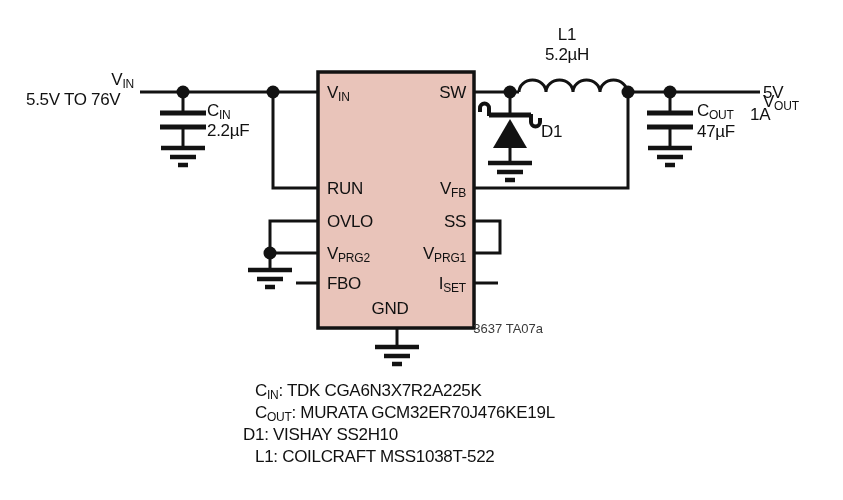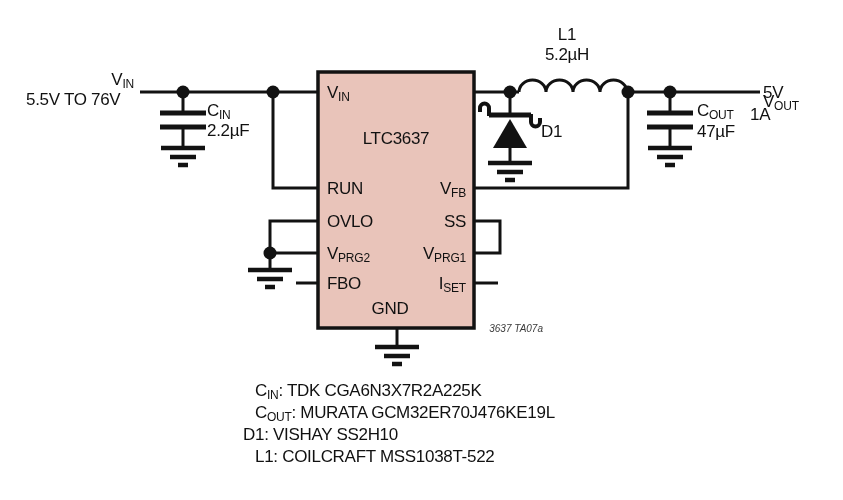--- a/index.html
+++ b/index.html
@@ -13,21 +13,21 @@
   .hook { stroke:#121212; stroke-width:4; fill:none; }
   .gndbar { stroke:#121212; stroke-width:4.5; fill:none; }
   .dot { fill:#121212; stroke:none; }
   .ic-body { fill:#e9c4ba; stroke:#121212; stroke-width:3.5; }
   .tri { fill:#121212; stroke:none; }
   .lbl {
     position:absolute; font-size:17px; line-height:19px; letter-spacing:-0.3px;
     white-space:nowrap; color:#111;
   }
   .lbl .sub { font-size:12px; position:relative; top:3px; letter-spacing:-0.2px; }
-  .small-note { font-size:10px; letter-spacing:0; color:#3a3a3a;font-style:italic; }
+  .small-note { font-size:13px; letter-spacing:0; color:#3a3a3a; }
   .center { text-align:center; }
   .right { text-align:right; }
   .bom-line { position:absolute; font-size:17px; line-height:20px; letter-spacing:-0.3px; white-space:nowrap; }
   .bom-line .sub { font-size:12px; position:relative; top:3px; }
 </style>
 </head>
 <body>
 
 <div class="canvas">
 
@@ -100,28 +100,28 @@
 
   <div class="lbl" style="left:541px; top:122px;">D1</div>
 
   <div class="lbl" style="left:763px; top:61px;margin-top:31px;"><span>V</span><span class="sub">OUT</span></div>
   <div class="lbl" style="left:763px; top:83px;">5V</div>
   <div class="lbl" style="left:750px; top:105px;">1A</div>
 
   <div class="lbl" style="left:697px; top:101px;"><span>C</span><span class="sub">OUT</span></div>
   <div class="lbl" style="left:697px; top:122px;">47µF</div>
 
-  <div class="lbl center" style="left:318px; top:129px; width:156px;">LTC3637</div>
 
   <div class="lbl" style="left:327px; top:83px;"><span>V</span><span class="sub">IN</span></div>
   <div class="lbl" style="left:327px; top:179px;text-align:right;"><span>RUN</span><span class="sub"></span></div>
   <div class="lbl" style="left:327px; top:212px;"><span>OVLO</span><span class="sub"></span></div>
   <div class="lbl" style="left:327px; top:244px;"><span>V</span><span class="sub">PRG2</span></div>
   <div class="lbl" style="left:327px; top:274px;"><span>FBO</span><span class="sub"></span></div>
 
+  <div class="lbl right" style="left:318px; top:83px;  width:148px;"><span>SW</span><span class="sub"></span></div>
   <div class="lbl right" style="left:318px; top:179px; width:148px;"><span>V</span><span class="sub">FB</span></div>
   <div class="lbl right" style="left:318px; top:212px; width:148px;"><span>SS</span><span class="sub"></span></div>
   <div class="lbl right" style="left:318px; top:244px; width:148px;"><span>V</span><span class="sub">PRG1</span></div>
   <div class="lbl right" style="left:318px; top:274px; width:148px;"><span>I</span><span class="sub">SET</span></div>
 
   <div class="lbl center" style="left:312px; top:299px; width:156px;">GND</div>
 
   <div class="lbl small-note right" style="left:443px; top:319px; width:100px;">3637 TA07a</div>
 
   <div class="bom-line" style="left:255px; top:381px;"><span>C</span><span class="sub">IN</span><span>: TDK CGA6N3X7R2A225K</span></div>

